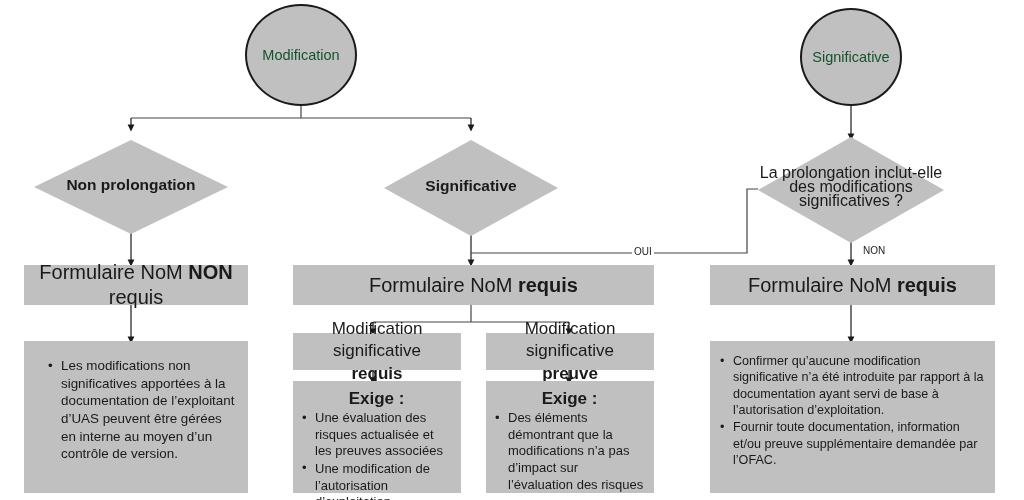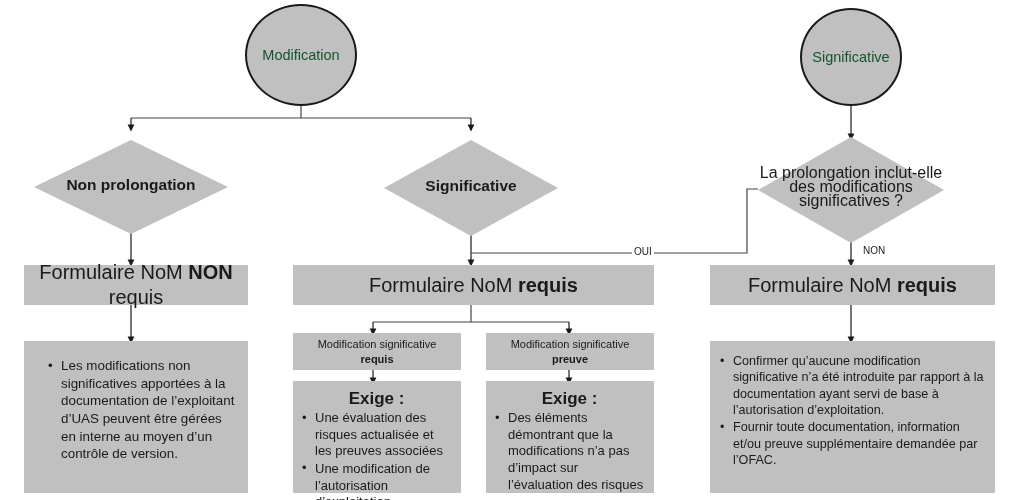--- a/index.html
+++ b/index.html
@@ -81,21 +81,21 @@
     align-items: center;
     justify-content: center;
     text-align: center;
   }
   .box-title {
     font-size: 20px;
     line-height: 1.25;
   }
   .box-title .b { font-weight: bold; }
   .box-subtitle {
-    font-size: 11px;
+    font-size: 17px;
     line-height: 1.3;
   }
   .box-subtitle .b { font-weight: bold; }
 
   .exige {
     font-size: 17px;
     font-weight: bold;
     margin: 0 0 1px 0;
     padding: 0;
     text-align: center;

